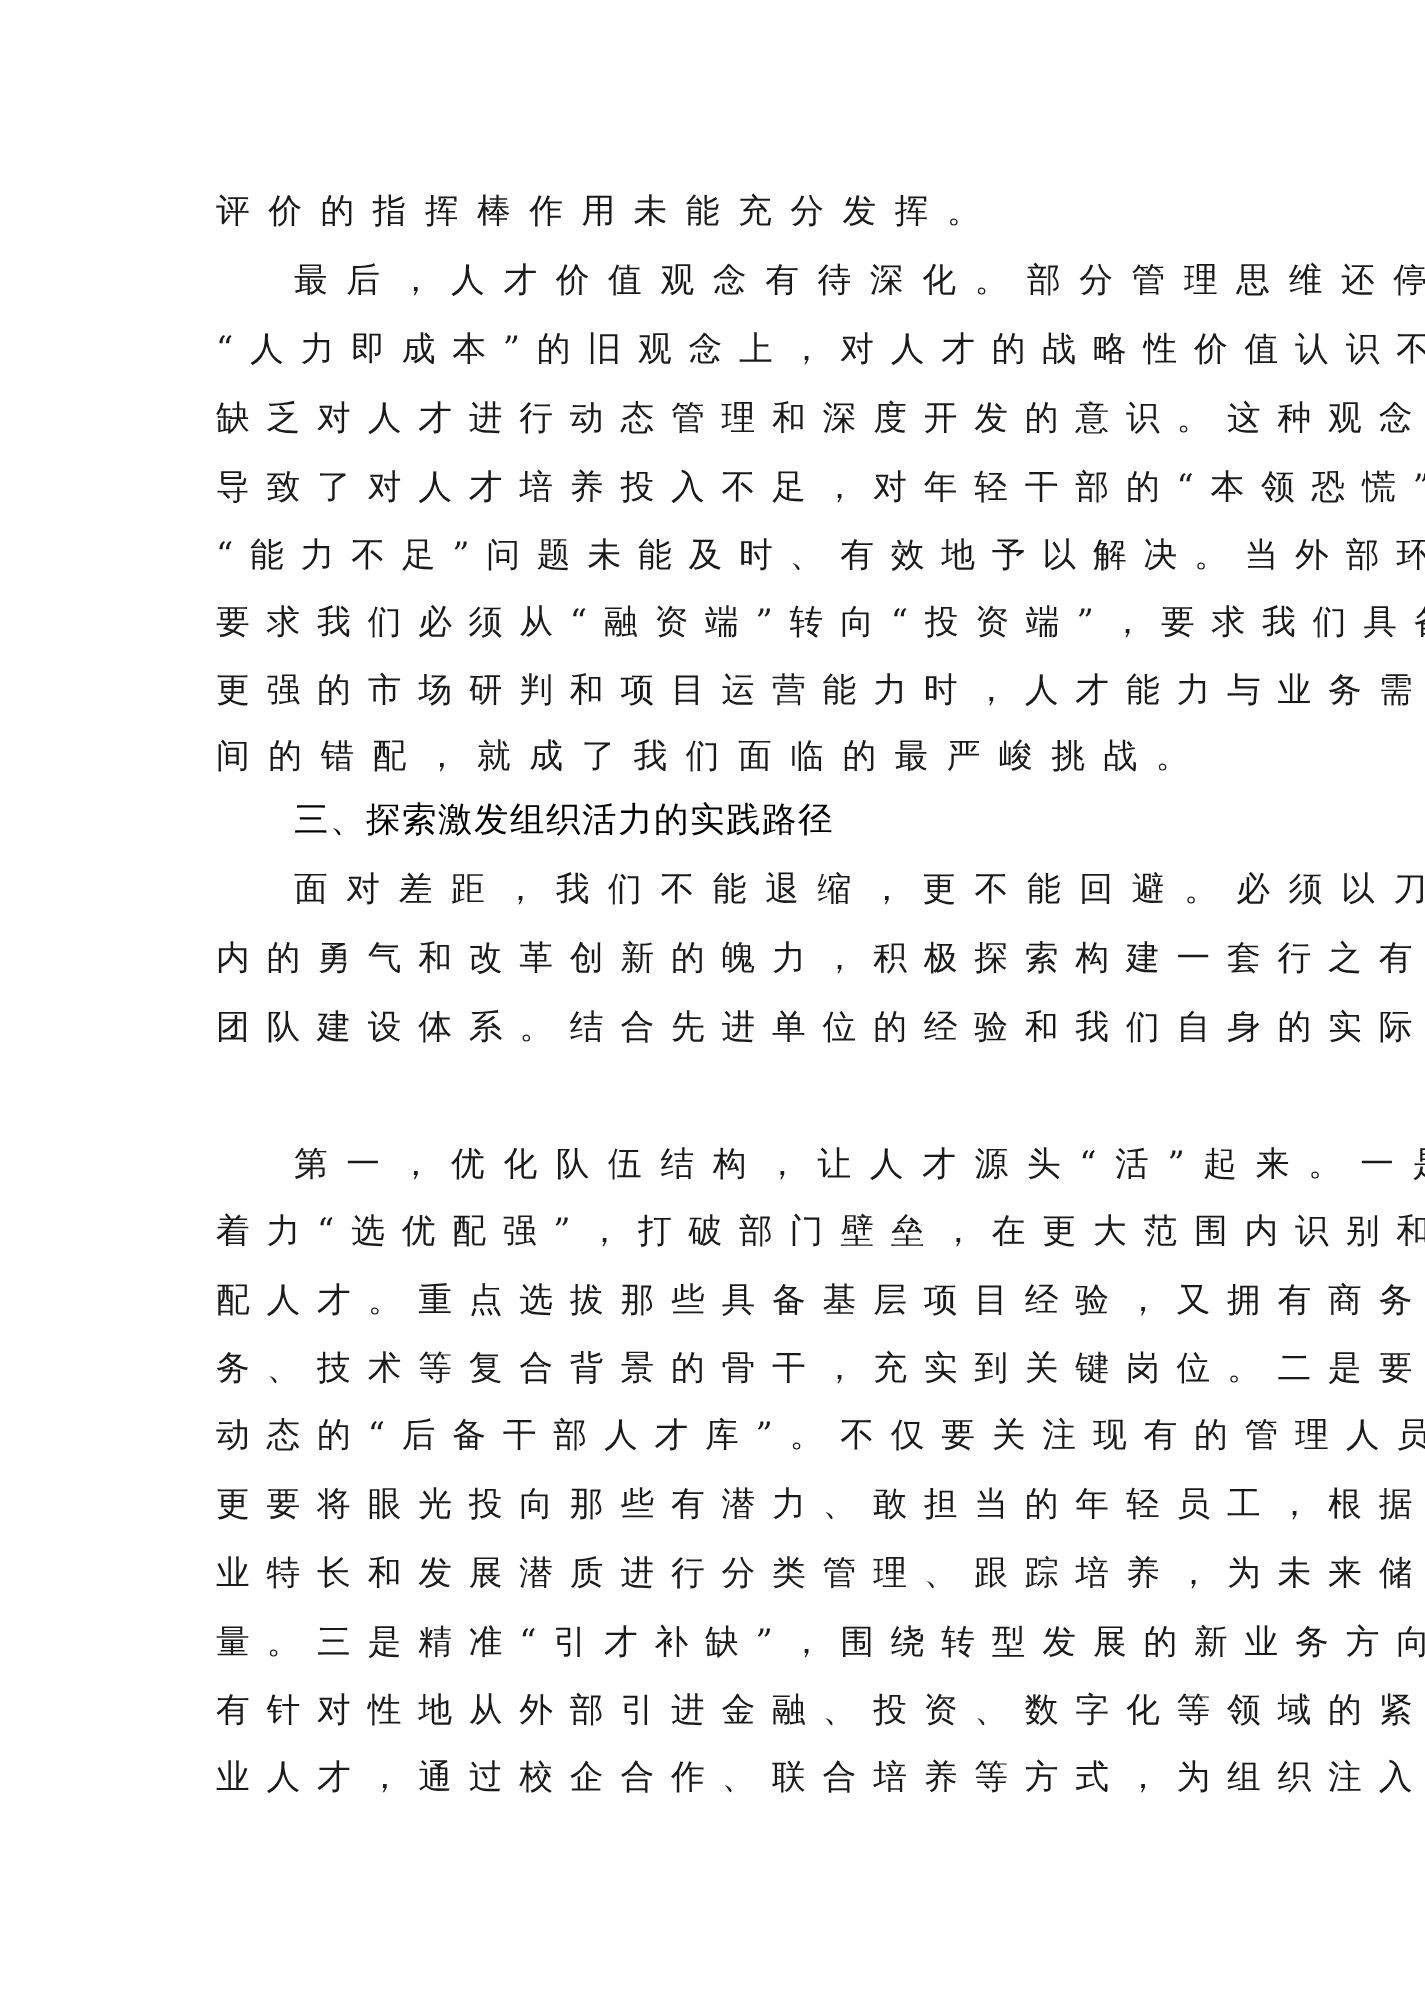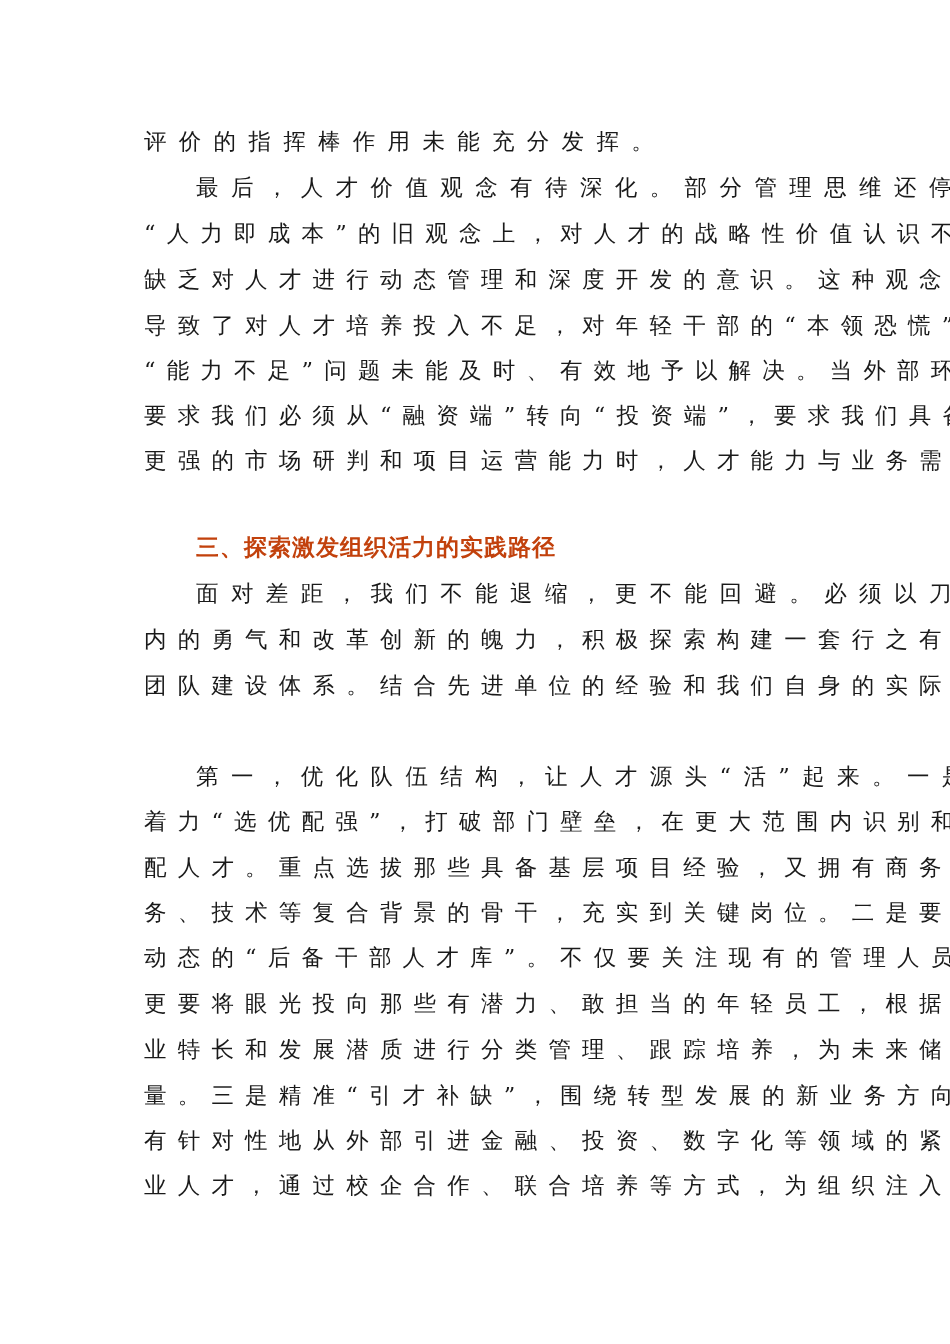--- a/index.html
+++ b/index.html
@@ -8,36 +8,37 @@
   .line {
     position:absolute; left:144px; width:664px; height:34px;
     font-family:"DejaVu Serif", "Liberation Serif", serif;
     font-size:22.5px; line-height:34px; color:#1a1a1a;
     letter-spacing:12.3px; white-space:nowrap; overflow:visible;
   }
   .line.indent { left:196px; }
   .heading {
     position:absolute; left:196px; height:34px;
     font-family:"DejaVu Sans", "Liberation Sans", sans-serif;
-    font-size:23px; line-height:34px; color:#c2410c;
-    letter-spacing:1px; white-space:nowrap; font-weight:bold;
+    font-size:23px; line-height:34px; color:#000000;
+    letter-spacing:1px; white-space:nowrap; font-weight:normal;
   }
 </style>
 </head>
 <body>
 
 <div class="page">
   <div class="line" style="top:124px">评价的指挥棒作用未能充分发挥。</div>
   <div class="line indent" style="top:170px;letter-spacing:12.4px">最后，人才价值观念有待深化。部分管理思维还停留在</div>
   <div class="line" style="top:216px;letter-spacing:11.2px">“人力即成本”的旧观念上，对人才的战略性价值认识不足</div>
   <div class="line" style="top:262px;letter-spacing:11.2px">缺乏对人才进行动态管理和深度开发的意识。这种观念直接</div>
   <div class="line" style="top:308px;letter-spacing:11.2px">导致了对人才培养投入不足，对年轻干部的“本领恐慌”和</div>
   <div class="line" style="top:353px;letter-spacing:11.2px">“能力不足”问题未能及时、有效地予以解决。当外部环境</div>
   <div class="line" style="top:398px;letter-spacing:11.2px">要求我们必须从“融资端”转向“投资端”，要求我们具备</div>
   <div class="line" style="top:443px;letter-spacing:11.2px">更强的市场研判和项目运营能力时，人才能力与业务需求之</div>
+  <div class="line" style="top:487px">间的错配，就成了我们面临的最严峻挑战。</div>
 
   <div class="heading" style="top:530px">三、探索激发组织活力的实践路径</div>
 
   <div class="line indent" style="top:576px;letter-spacing:12.4px">面对差距，我们不能退缩，更不能回避。必须以刀刃向</div>
   <div class="line" style="top:622px;letter-spacing:11.2px">内的勇气和改革创新的魄力，积极探索构建一套行之有效的</div>
   <div class="line" style="top:668px;letter-spacing:11.2px">团队建设体系。结合先进单位的经验和我们自身的实际，我</div>
   <div class="line indent" style="top:759px;letter-spacing:12.4px">第一，优化队伍结构，让人才源头“活”起来。一是要</div>
   <div class="line" style="top:804px;letter-spacing:11.2px">着力“选优配强”，打破部门壁垒，在更大范围内识别和调</div>
   <div class="line" style="top:850px;letter-spacing:11.2px">配人才。重点选拔那些具备基层项目经验，又拥有商务、财</div>
   <div class="line" style="top:895px;letter-spacing:11.2px">务、技术等复合背景的骨干，充实到关键岗位。二是要建立</div>

